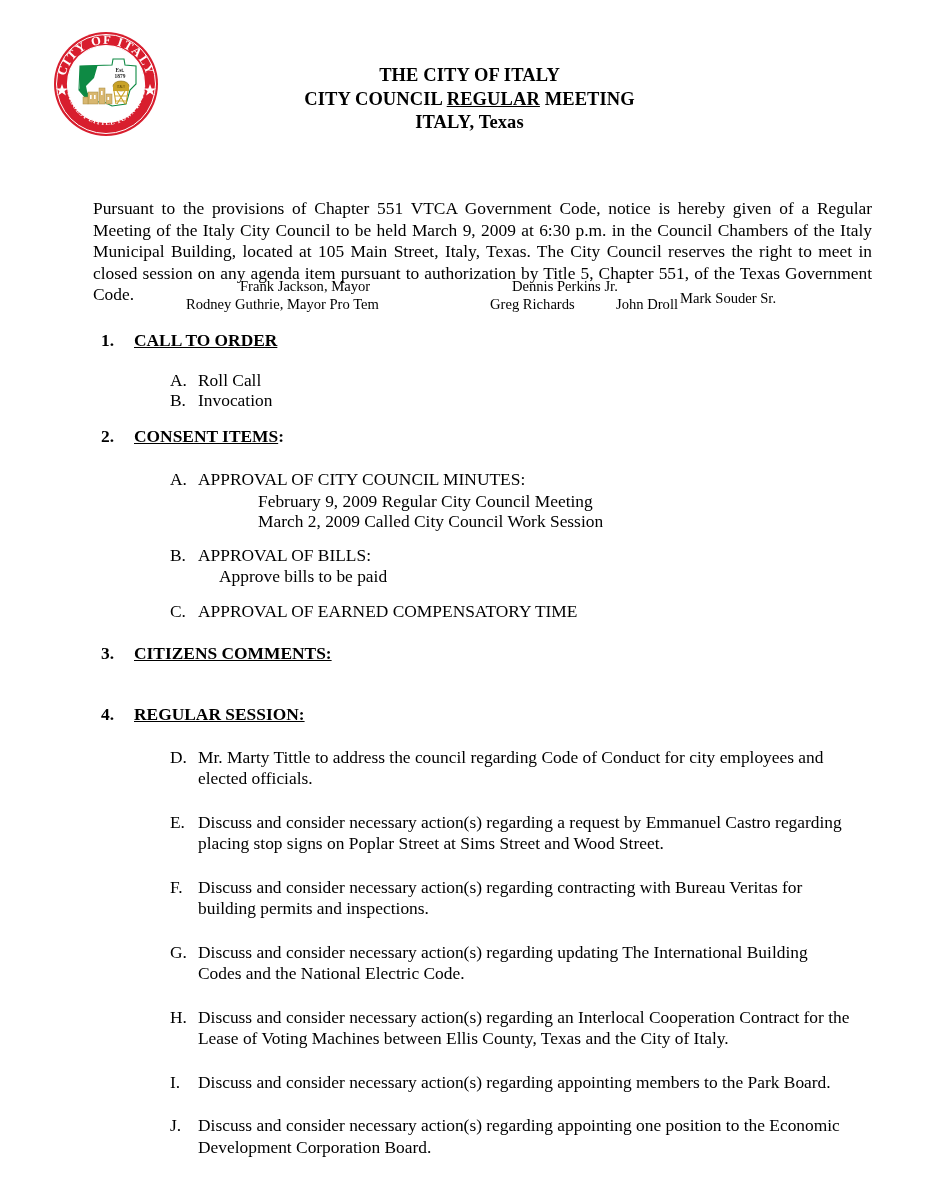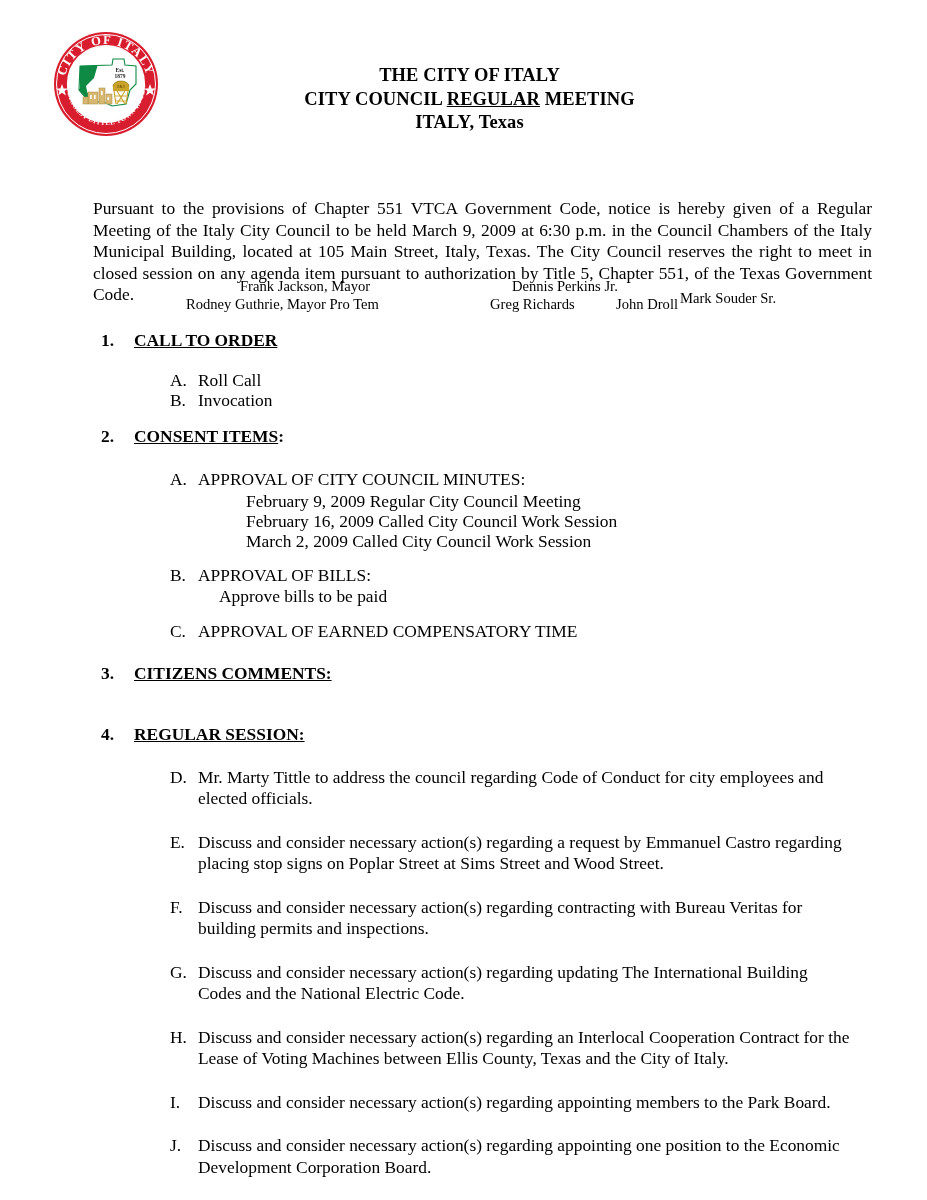--- a/index.html
+++ b/index.html
@@ -135,21 +135,21 @@
     width: 26px;
     text-align: left;
   }
   .item-text { display: block; }
 
   
   .tight .item { line-height: 19.5px; }
 
   .sublines {
     display: block;
-    margin-left: 48px;
+    margin-left: 60px;
     font-size: 17.4px;
     line-height: 20px;
   }
   .subline { display: block; white-space: nowrap; }
 
   .subnote {
     display: block;
     margin-left: 21px;
     font-size: 17.4px;
     line-height: 21px;
@@ -279,21 +279,20 @@
         <span class="section-num">2.</span>
         <span class="section-title"><span class="u">CONSENT ITEMS</span><span class="nu">:</span></span>
       </div>
       <div class="gap-20"></div>
 
       <div class="item">
         <span class="item-letter">A.</span>
         <span class="item-text">APPROVAL OF CITY COUNCIL MINUTES:</span>
         <span class="sublines">
           <span class="subline">February 9, 2009 Regular City Council Meeting</span>
-          <span class="subline">February 16, 2009 Called City Council Work Session</span>
           <span class="subline">March 2, 2009 Called City Council Work Session</span>
         </span>
       </div>
 
       <div class="gap-14"></div>
 
       <div class="item">
         <span class="item-letter">B.</span>
         <span class="item-text">APPROVAL OF BILLS:</span>
         <span class="subnote">Approve bills to be paid</span>

